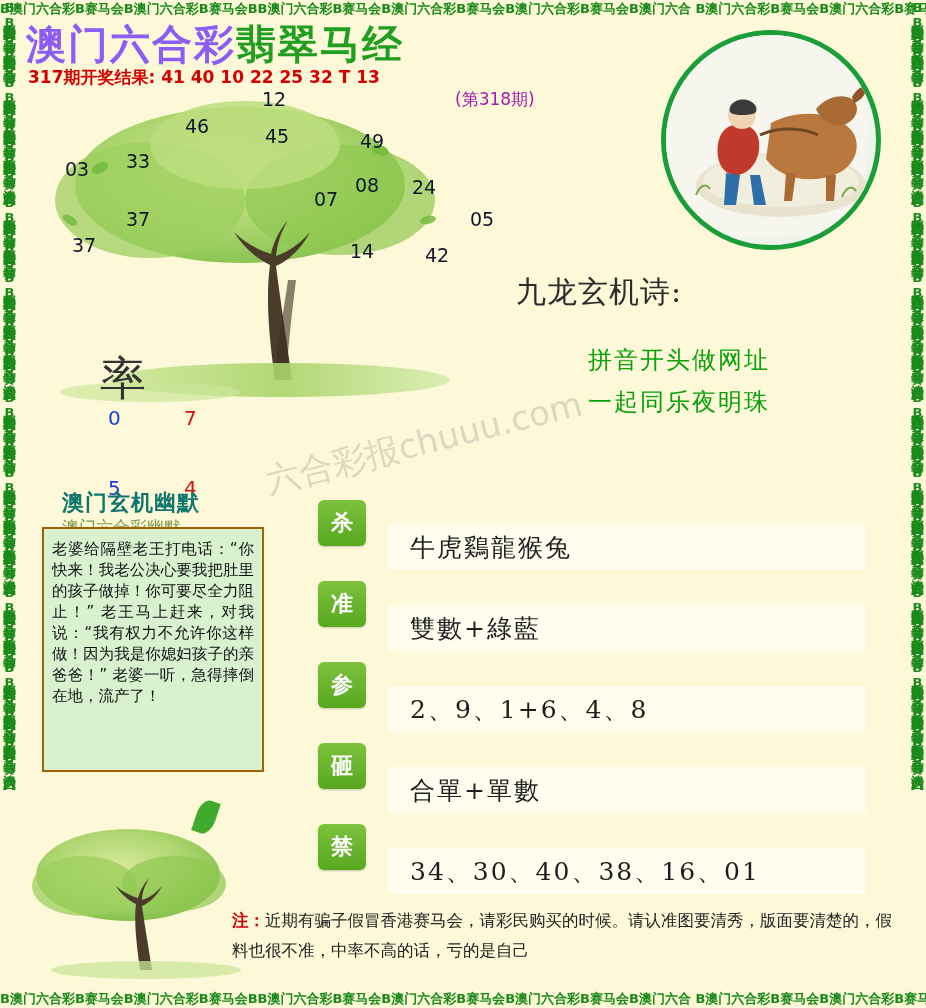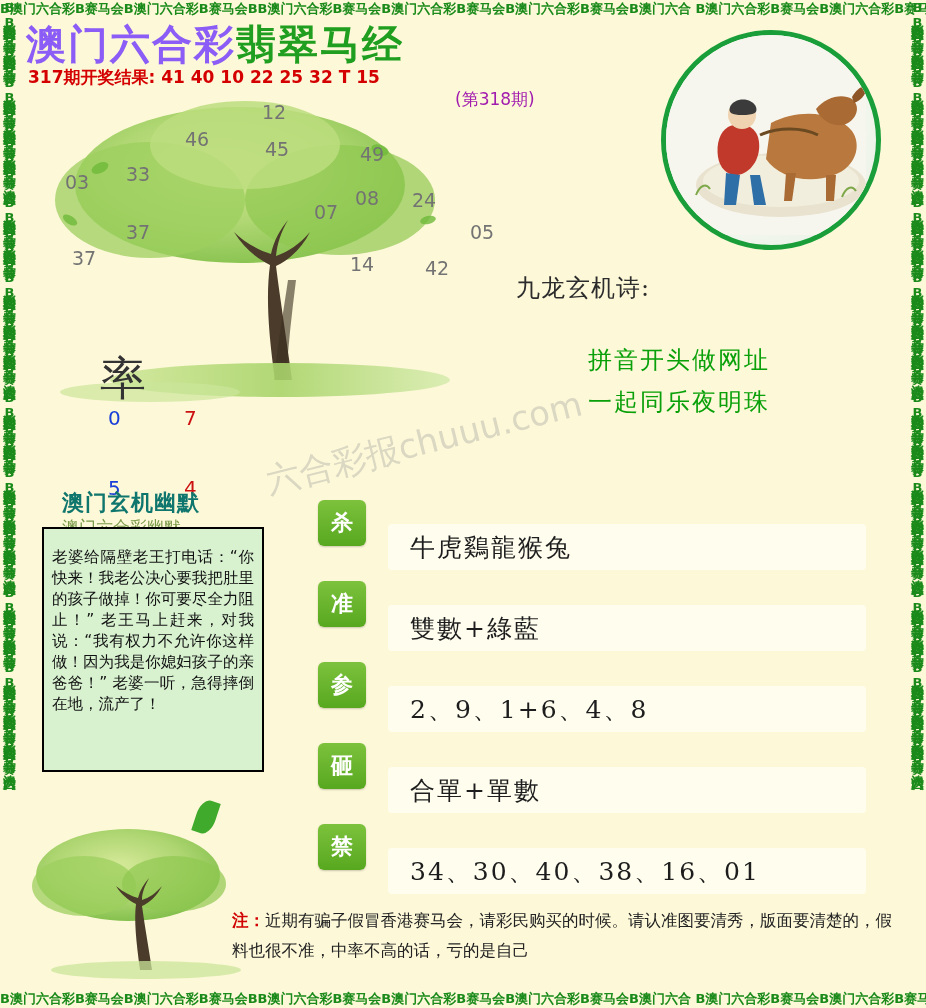--- a/index.html
+++ b/index.html
@@ -92,23 +92,22 @@
     position: absolute;
     left: 30px;
     top: 80px;
     width: 460px;
     height: 340px;
     pointer-events: none;
   }
   .tree-num {
     position: absolute;
     font-size: 19px;
-    color: #737373;
-    font-family: "DejaVu Sans", sans-serif;
-    margin-top: 13px;
+    color: #0f172a;
+    font-family: "DejaVu Sans", sans-serif;
   }
   .corner-num {
     position: absolute;
     font-size: 20px;
     font-family: "DejaVu Sans", sans-serif;
   }
   .corner-num.blue { color: #1b40d8; }
   .corner-num.red  { color: #cc1111; }
   .center-char {
     position: absolute;
@@ -130,21 +129,21 @@
     border: 5px solid #1a9e3a;
     background: radial-gradient(circle at 35% 35%, #ffffff 0%, #f3f7ef 60%, #e7eee0 100%);
     overflow: hidden;
   }
 
   
   .poem-title {
     position: absolute;
     left: 516px;
     top: 272px;
-    font-size: 24px;
+    font-size: 30px;
     color: #2c2c2c;
     font-family: "DejaVu Serif", serif;
     letter-spacing: 1px;
   }
   .poem-line {
     position: absolute;
     font-size: 24px;
     color: #0aa00a;
     font-family: "DejaVu Serif", serif;
     letter-spacing: 2px;
@@ -182,24 +181,24 @@
     font-size: 17px;
     color: #7b9a4a;
     font-family: "DejaVu Sans", sans-serif;
   }
   .joke-box {
     position: absolute;
     left: 42px;
     top: 527px;
     width: 222px;
     height: 245px;
-    border: 2px solid #000000;
+    border: 2px solid #a16207;
     background: #d8f2d0;
     box-sizing: border-box;
-    padding: 18px 8px;
+    padding: 10px 8px;
     font-size: 15.5px;
     line-height: 21px;
     color: #111;
     font-family: "DejaVu Sans", sans-serif;
     text-align: justify;
   }
 
   
   .rows {
     position: absolute;
@@ -283,21 +282,21 @@
 <div class="page">
 
   <div class="border-strip border-top">B澳门六合彩B赛马会B澳门六合彩B赛马会BB澳门六合彩B赛马会B澳门六合彩B赛马会B澳门六合彩B赛马会B澳门六合 B澳门六合彩B赛马会B澳门六合彩B赛马会BB澳门六合彩B赛马会B澳门六合彩B赛马会B澳门六合彩B赛马会B澳门六合 B澳门六合彩B赛马会B澳门六合彩B赛马会BB澳门六合彩B赛马会B澳门六合彩B赛马会B澳门六合彩B赛马会B澳门六合 B澳门六合彩B赛马会B澳门六合彩B赛马会BB澳门六合彩B赛马会B澳门六合彩B赛马会B澳门六合彩B赛马会B澳门六合 </div>
   <div class="border-strip border-bottom">B澳门六合彩B赛马会B澳门六合彩B赛马会BB澳门六合彩B赛马会B澳门六合彩B赛马会B澳门六合彩B赛马会B澳门六合 B澳门六合彩B赛马会B澳门六合彩B赛马会BB澳门六合彩B赛马会B澳门六合彩B赛马会B澳门六合彩B赛马会B澳门六合 B澳门六合彩B赛马会B澳门六合彩B赛马会BB澳门六合彩B赛马会B澳门六合彩B赛马会B澳门六合彩B赛马会B澳门六合 B澳门六合彩B赛马会B澳门六合彩B赛马会BB澳门六合彩B赛马会B澳门六合彩B赛马会B澳门六合彩B赛马会B澳门六合 </div>
   <div class="border-strip border-left">B澳门六合彩B赛马会B澳门六合彩B赛马会BB澳门六合彩B赛马会B澳门六合彩B赛马会B澳门六合彩B赛马会B澳门六合 B澳门六合彩B赛马会B澳门六合彩B赛马会BB澳门六合彩B赛马会B澳门六合彩B赛马会B澳门六合彩B赛马会B澳门六合 B澳门六合彩B赛马会B澳门六合彩B赛马会BB澳门六合彩B赛马会B澳门六合彩B赛马会B澳门六合彩B赛马会B澳门六合 B澳门六合彩B赛马会B澳门六合彩B赛马会BB澳门六合彩B赛马会B澳门六合彩B赛马会B澳门六合彩B赛马会B澳门六合 </div>
   <div class="border-strip border-right">B澳门六合彩B赛马会B澳门六合彩B赛马会BB澳门六合彩B赛马会B澳门六合彩B赛马会B澳门六合彩B赛马会B澳门六合 B澳门六合彩B赛马会B澳门六合彩B赛马会BB澳门六合彩B赛马会B澳门六合彩B赛马会B澳门六合彩B赛马会B澳门六合 B澳门六合彩B赛马会B澳门六合彩B赛马会BB澳门六合彩B赛马会B澳门六合彩B赛马会B澳门六合彩B赛马会B澳门六合 B澳门六合彩B赛马会B澳门六合彩B赛马会BB澳门六合彩B赛马会B澳门六合彩B赛马会B澳门六合彩B赛马会B澳门六合 </div>
 
   <div class="main-title">
     <span class="t-dark">澳门六合彩</span><span class="t-green">翡翠马经</span>
   </div>
-  <div class="result-line">317期开奖结果: 41 40 10 22 25 32 T 15</div>
+  <div class="result-line">317期开奖结果: 41 40 10 22 25 32 T 13</div>
   <div class="issue-no">(第318期)</div>
 
   <div class="tree-art">
     <svg width="460" height="340" viewBox="0 0 460 340">
       <defs>
         <radialGradient id="folgrad" cx="45%" cy="40%" r="62%">
           <stop offset="0%" stop-color="#cfe58a"></stop>
           <stop offset="55%" stop-color="#a9d46a"></stop>
           <stop offset="100%" stop-color="#7fbf45"></stop>
         </radialGradient>

